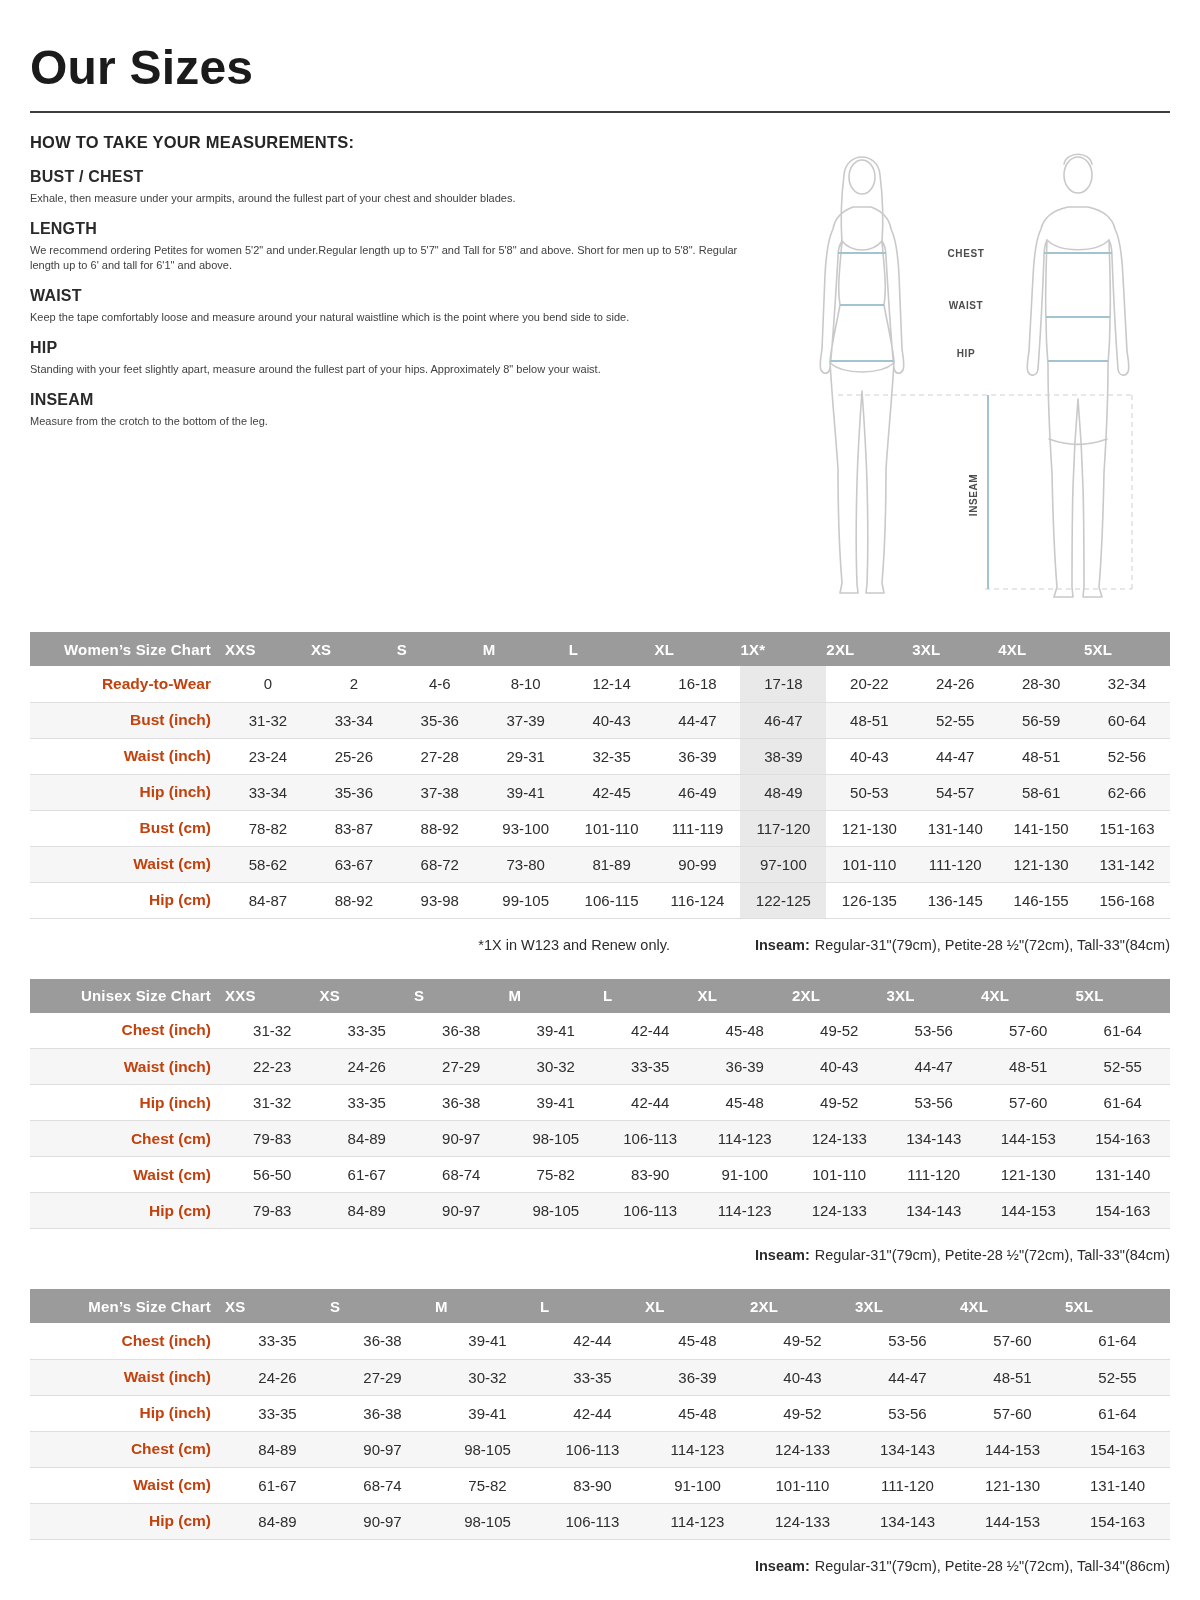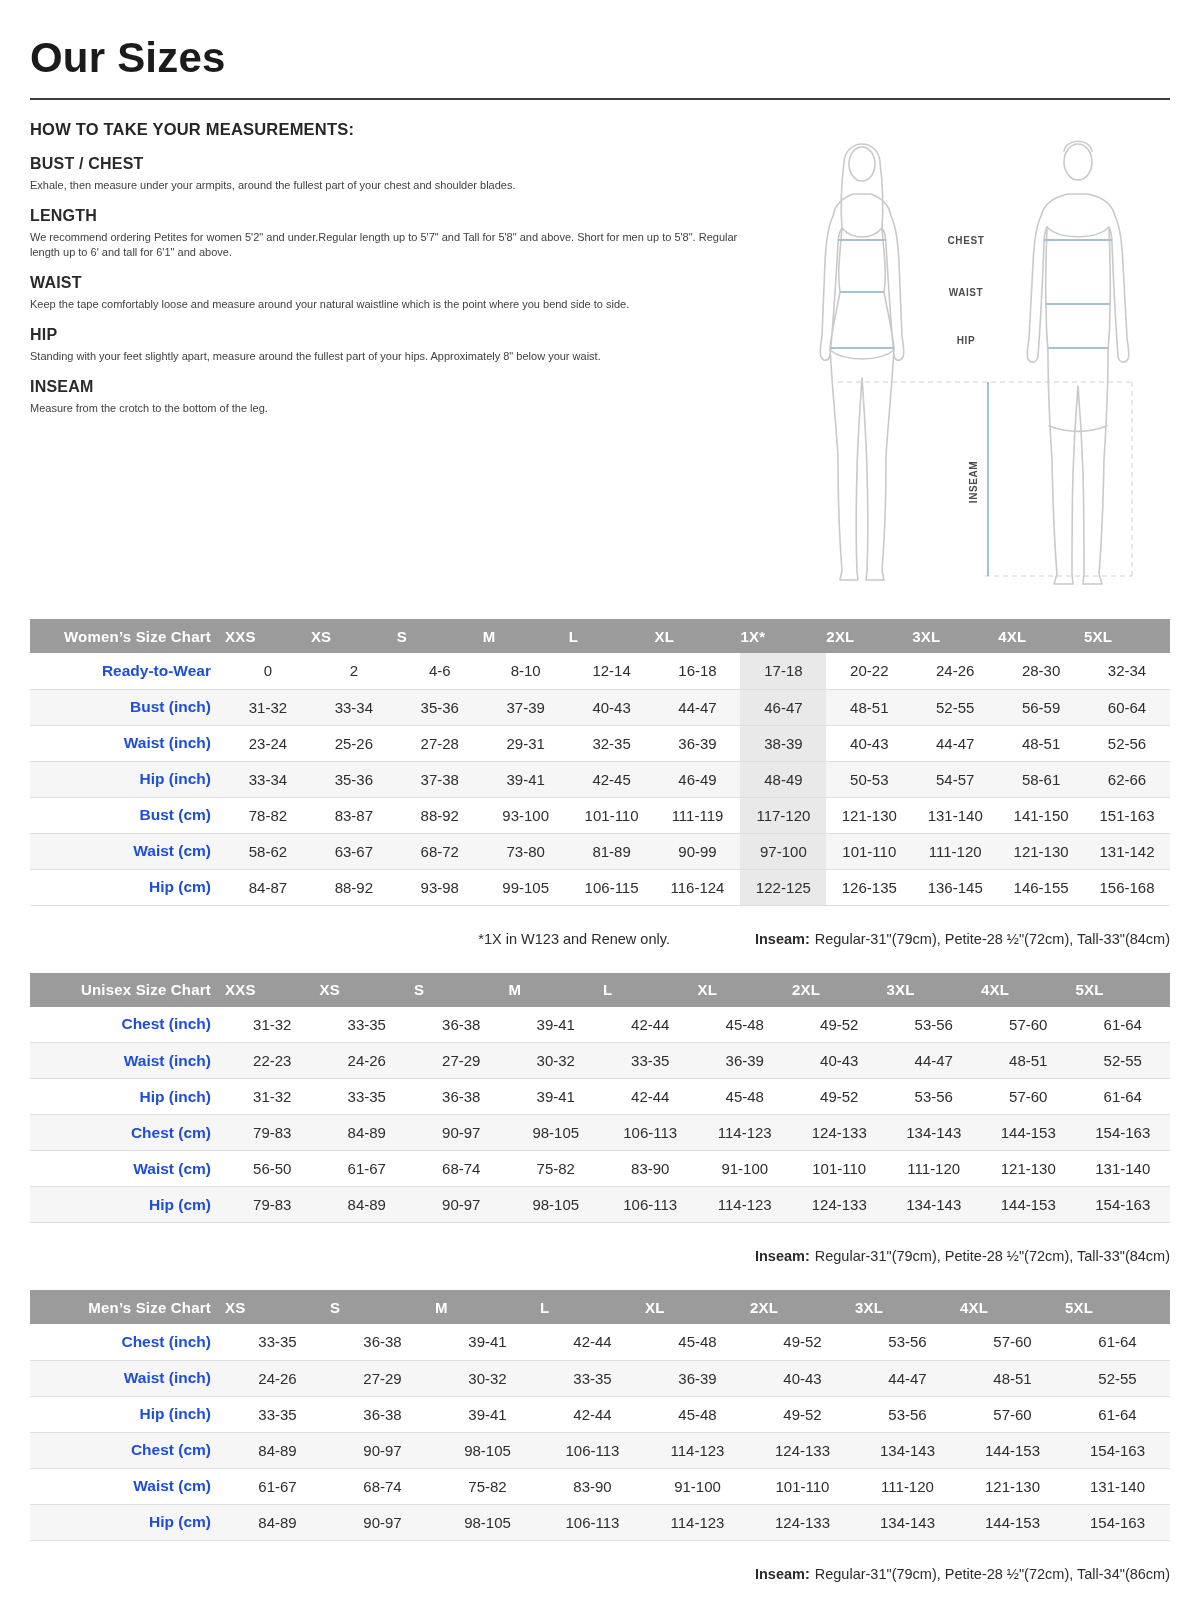--- a/index.html
+++ b/index.html
@@ -5,22 +5,22 @@
   * { margin:0; padding:0; box-sizing:border-box; }
   html,body { background:#ffffff; }
   body {
     width:1200px; height:1600px; overflow:hidden;
     font-family:"Liberation Sans", sans-serif;
     color:#2d2d2d;
   }
   .page { padding:24px 30px 10px 30px; }
 
   h1.page-title {
-    font-size:42px; font-weight:800; letter-spacing:.2px; color:#1b1b1b;
-    margin-top:10px;
+    font-size:48px; font-weight:800; letter-spacing:.2px; color:#1b1b1b;
+    margin-top:16px;
   }
   .title-rule { border:none; border-top:2px solid #3d3d3d; margin:16px 0 20px 0; }
 
   .top-section { display:flex; justify-content:space-between; min-height:470px; }
   .instructions { width:740px; padding-right:15px; }
   .instructions h2 { font-size:16.5px; font-weight:bold; color:#262626; margin-bottom:16px; letter-spacing:.2px; }
   .instructions section { margin-bottom:15px; }
   .instructions h3 { font-size:16px; font-weight:bold; color:#2a2a2a; margin-bottom:5px; letter-spacing:.2px; }
   .instructions p { font-size:11px; line-height:1.3; color:#414141; }
 
@@ -32,28 +32,28 @@
   table.size-table th {
     background:#9b9b9b; color:#ffffff; font-size:15px; font-weight:bold;
     height:34px; text-align:left; letter-spacing:.2px;
   }
   table.size-table th.lbl { text-align:right; padding-right:14px; }
   table.size-table td {
     font-size:15px; text-align:center; height:36px;
     border-bottom:1px solid #dedede; color:#2e2e2e;
   }
   table.size-table td.lbl {
-    font-weight:bold; font-size:15.5px; text-align:right; padding-right:14px; color:#1d4ed8;
+    font-weight:bold; font-size:15.5px; text-align:right; padding-right:14px; color:#c2410c;
   }
   table.size-table tbody tr:nth-child(even) td { background:#f6f6f6; }
   table.size-table tbody tr td.hl { background:#e9e9e9; }
 
   .notes {
     display:flex; justify-content:flex-end; gap:85px;
-    font-size:14.5px; color:#2c2c2c; margin-top:25px;
+    font-size:14.5px; color:#2c2c2c; margin-top:18px;
   }
   .notes b { font-weight:bold; }
   .notes .it { margin-left:5px; }
 </style>
 </head>
 <body>
 
 <div class="page">
 
   <h1 class="page-title">Our Sizes</h1>

